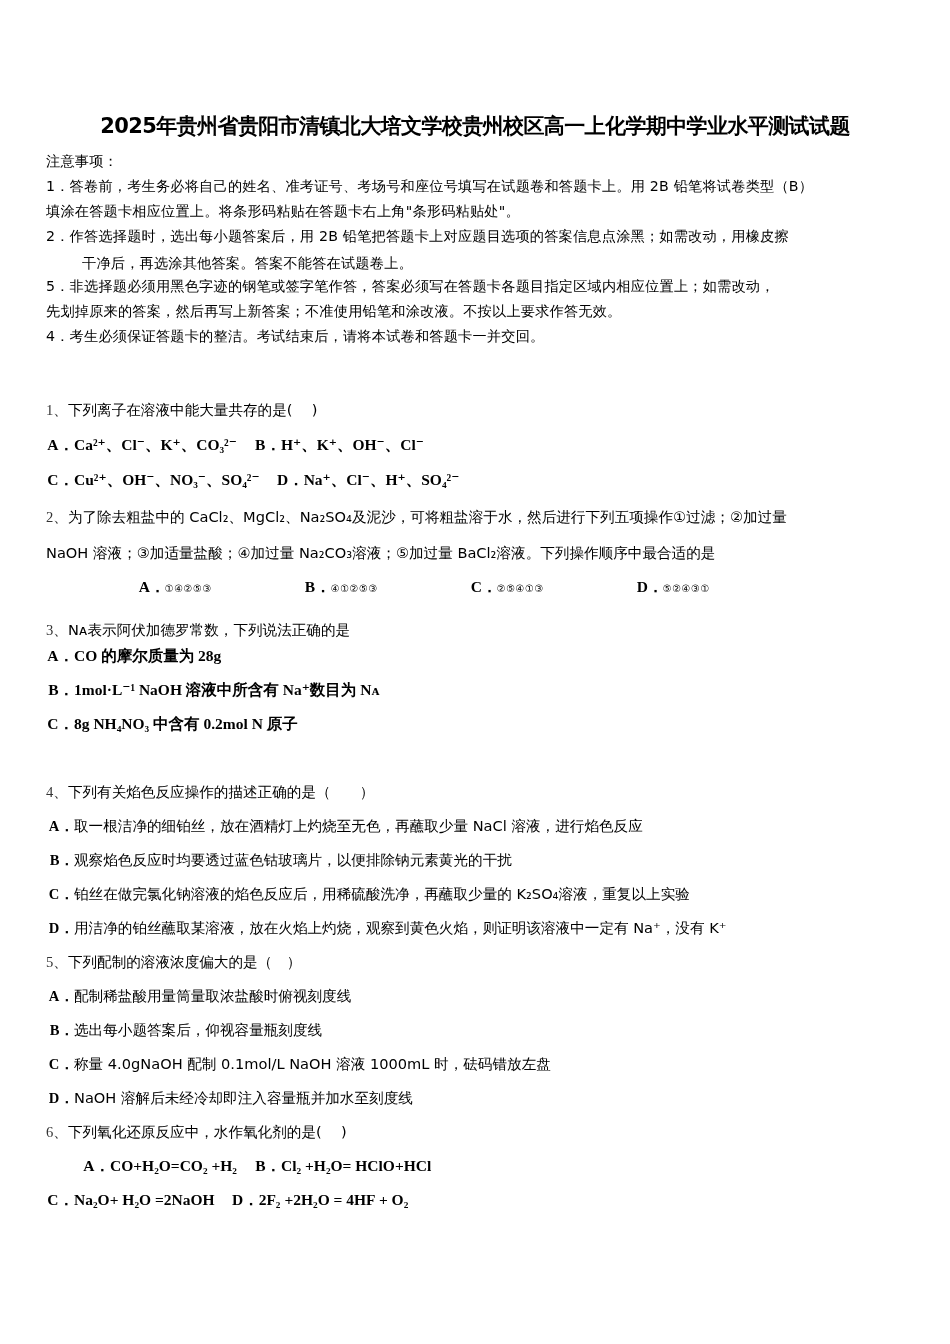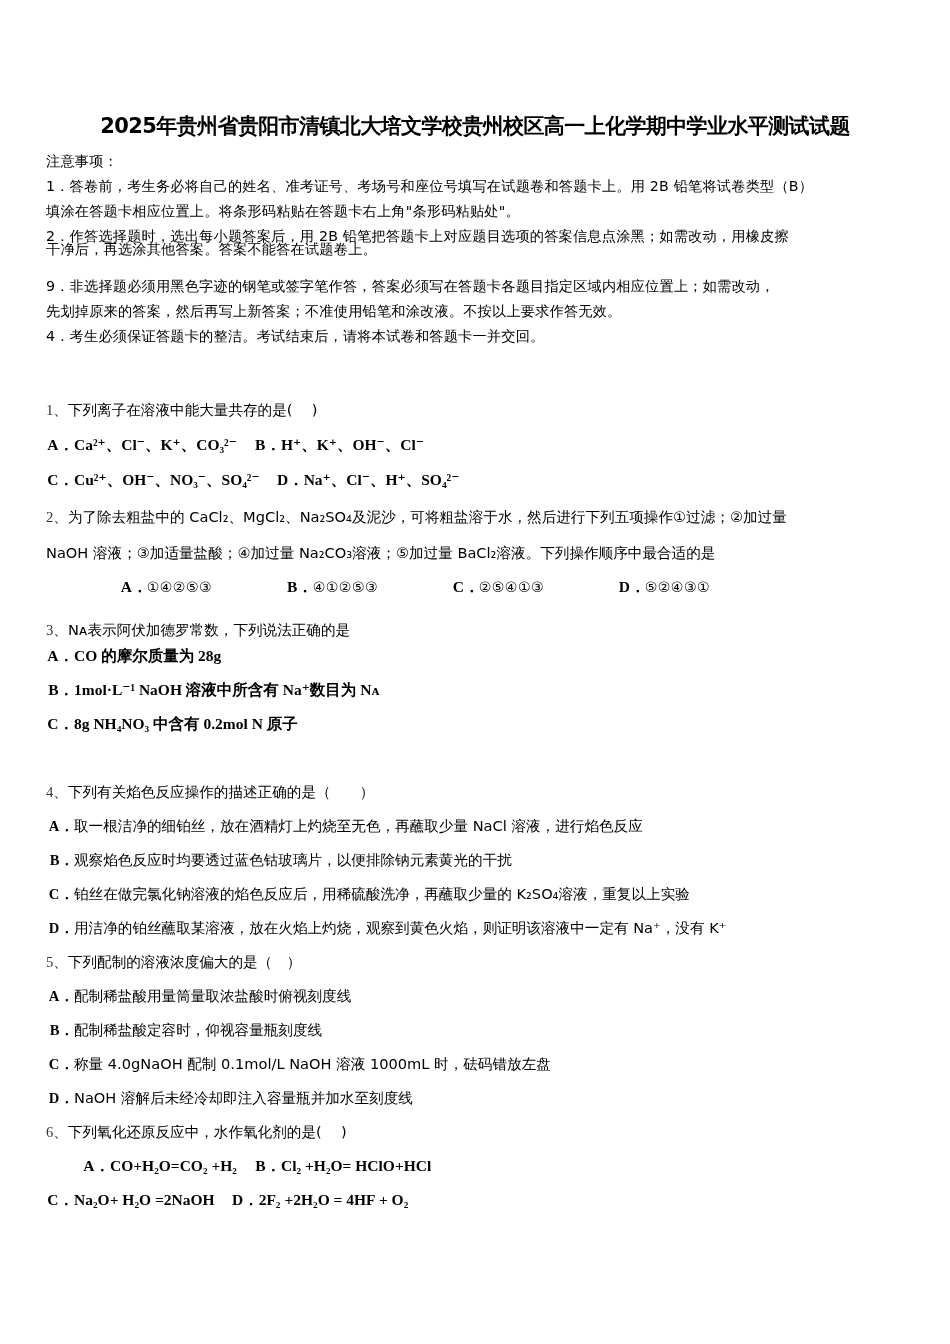--- a/index.html
+++ b/index.html
@@ -71,42 +71,42 @@
       width: 16px;
     }
     .choice-cell {
       display: inline-block;
       width: 166px;
     }
     .choice-cell .opt-label { width: 26px; }
     .circled {
       font-family: "DejaVu Sans", "Liberation Sans", sans-serif;
       font-weight: normal;
-      font-size: 14px;
+      font-size: 10px;
       letter-spacing: 0.5px;
     }
     .formula-b {
       font-family: "Liberation Serif", "DejaVu Serif", serif;
       font-weight: bold;
     }
   </style>
 </head>
 <body>
 
 <div class="page">
 
   <div class="title">2025年贵州省贵阳市清镇北大培文学校贵州校区高一上化学期中学业水平测试试题</div>
 
   <div class="notes">
     <div class="line" style="top:150px;">注意事项：</div>
     <div class="line" style="top:175px;">1．答卷前，考生务必将自己的姓名、准考证号、考场号和座位号填写在试题卷和答题卡上。用 2B 铅笔将试卷类型（B）</div>
     <div class="line" style="top:200px;">填涂在答题卡相应位置上。将条形码粘贴在答题卡右上角"条形码粘贴处"。</div>
     <div class="line" style="top:225px;">2．作答选择题时，选出每小题答案后，用 2B 铅笔把答题卡上对应题目选项的答案信息点涂黑；如需改动，用橡皮擦</div>
-    <div class="line" style="top:238px;">干净后，再选涂其他答案。答案不能答在试题卷上。</div>
-    <div class="line" style="top:275px;">9．非选择题必须用黑色字迹的钢笔或签字笔作答，答案必须写在答题卡各题目指定区域内相应位置上；如需改动，</div>
+    <div class="line" style="top:252px;margin-left:36px;">干净后，再选涂其他答案。答案不能答在试题卷上。</div>
+    <div class="line" style="top:275px;">5．非选择题必须用黑色字迹的钢笔或签字笔作答，答案必须写在答题卡各题目指定区域内相应位置上；如需改动，</div>
     <div class="line" style="top:300px;">先划掉原来的答案，然后再写上新答案；不准使用铅笔和涂改液。不按以上要求作答无效。</div>
     <div class="line" style="top:325px;">4．考生必须保证答题卡的整洁。考试结束后，请将本试卷和答题卡一并交回。</div>
   </div>
 
 
   <div class="line q-stem" style="top:399px;">
     <span class="q-num">1、</span><span>下列离子在溶液中能大量共存的是(　 )</span>
   </div>
   <div class="line opt" style="top:469px;">
     <span class="opt-label">C．</span><span class="formula-b">Cu²⁺、OH⁻、NO₃⁻、SO₄²⁻</span><span class="inline-gap"></span><span class="opt-label">D．</span><span class="formula-b">Na⁺、Cl⁻、H⁺、SO₄²⁻</span>
@@ -152,21 +152,21 @@
     <span class="opt-label">D．</span><span>用洁净的铂丝蘸取某溶液，放在火焰上灼烧，观察到黄色火焰，则证明该溶液中一定有 Na⁺，没有 K⁺</span>
   </div>
 
   <div class="line q-stem" style="top:951px;">
     <span class="q-num">5、</span><span>下列配制的溶液浓度偏大的是（　）</span>
   </div>
   <div class="line q-stem" style="top:985px;">
     <span class="opt-label">A．</span><span>配制稀盐酸用量筒量取浓盐酸时俯视刻度线</span>
   </div>
   <div class="line q-stem" style="top:1019px;">
-    <span class="opt-label">B．</span><span>配制稀盐酸定容时，仰视容量瓶刻度线</span>
+    <span class="opt-label">B．</span><span>选出每小题答案后，仰视容量瓶刻度线</span>
   </div>
   <div class="line q-stem" style="top:1053px;">
     <span class="opt-label">C．</span><span>称量 4.0gNaOH 配制 0.1mol/L NaOH 溶液 1000mL 时，砝码错放左盘</span>
   </div>
   <div class="line q-stem" style="top:1087px;">
     <span class="opt-label">D．</span><span>NaOH 溶解后未经冷却即注入容量瓶并加水至刻度线</span>
   </div>
 
   <div class="line q-stem" style="top:1121px;">
     <span class="q-num">6、</span><span>下列氧化还原反应中，水作氧化剂的是(　 )</span>

